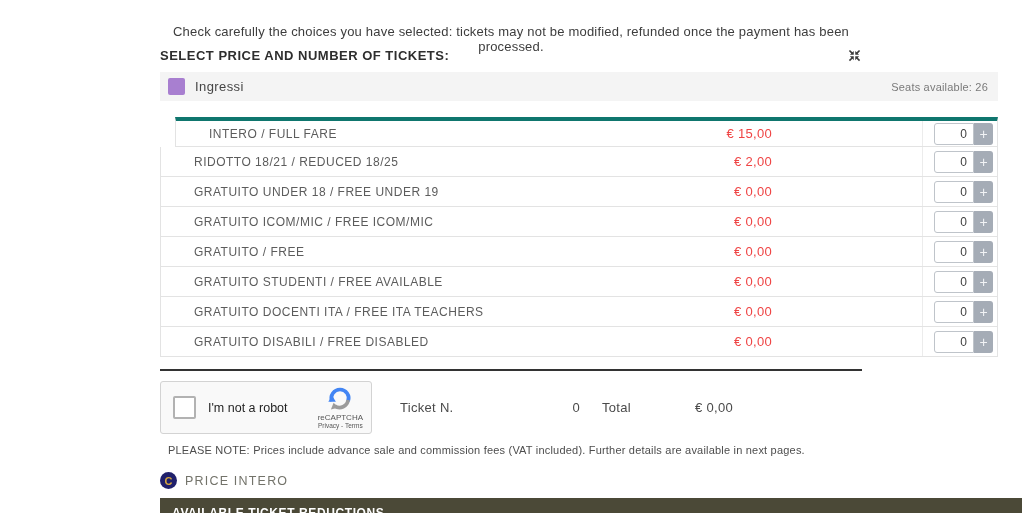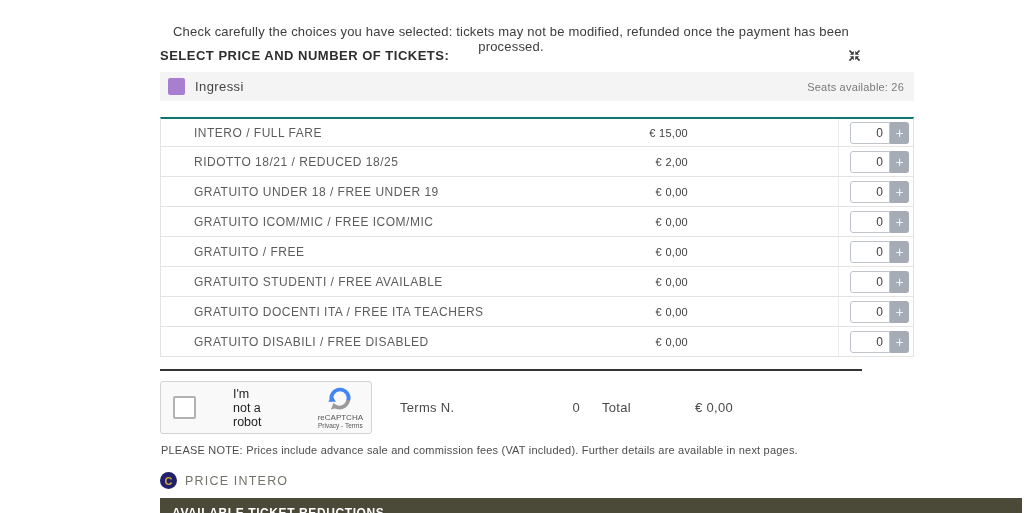--- a/index.html
+++ b/index.html
@@ -7,63 +7,63 @@
   .page { position:relative; width:1024px; height:513px; background:#fff; overflow:hidden; }
 
   .intro { position:absolute; top:24px; left:160px; width:702px; text-align:center;
            font-size:13px; color:#3d3d3d; letter-spacing:0.2px; }
 
   .section-header { position:absolute; top:47px; left:160px; width:702px;
                     display:flex; align-items:center; justify-content:space-between; }
   .section-title { font-size:13px; font-weight:bold; color:#2e2e2e; letter-spacing:0.5px; }
   .collapse-btn { width:16px; height:16px; display:flex; align-items:center; justify-content:center; cursor:pointer; }
 
-  .ticket-box { position:absolute; top:72px; left:160px; width:754px; }
+  .ticket-box { position:absolute; top:72px; left:160px; width:838px; }
   .category-bar { height:29px; background:#f4f4f4; display:flex; align-items:center; padding:0 10px 0 8px; }
   .swatch { width:17px; height:17px; border-radius:2px; margin-right:10px; }
   .category-name { font-size:13px; color:#454545; letter-spacing:0.4px; flex:1; }
   .seats { font-size:11px; color:#7a7a7a; letter-spacing:0.2px; }
 
   .rows { margin-top:16px; }
   .t-row { height:30px; display:flex; align-items:center; border:1px solid #e3e3e3; border-top:none; background:#fff; }
-  .t-row:first-child { border-top:2px solid #0f766e; }
+  .t-row:first-child { border-top:4px solid #0f766e;margin-left:15px; }
   .t-label { flex:1; padding-left:33px; font-size:12px; color:#5c5c5c; letter-spacing:0.5px; }
-  .t-price { width:120px; text-align:right; font-size:11px; color:#404040; letter-spacing:0.3px; }
+  .t-price { width:120px; text-align:right; font-size:13px; color:#ef4444; letter-spacing:0.3px; }
   .t-gap { width:150px; }
   .t-stepper { width:75px; align-self:stretch; border-left:1px solid #ececec;
                display:flex; align-items:center; justify-content:flex-end; padding-right:4px; }
   .qty-input { width:40px; height:22px; border:1px solid #bfc4ca; border-radius:3px 0 0 3px;
                text-align:right; padding-right:6px; font-size:12px; color:#3f3f3f;
                font-family:"Liberation Sans", sans-serif; outline:none; }
   .inc-btn { width:19px; height:22px; border:none; border-radius:0 3px 3px 0; color:#f2f3f5;
              font-size:14px; line-height:1; cursor:pointer; display:flex; align-items:center; justify-content:center;
              font-family:"Liberation Sans", sans-serif; }
 
   .divider { position:absolute; top:369px; left:160px; width:702px; height:2px; background:#333; }
 
   .checkout { position:absolute; top:380px; left:160px; width:702px; height:54px; }
   .captcha { position:absolute; left:0; top:1px; width:212px; height:53px; background:#f9f9f9;
-             border:1px solid #d3d3d3; border-radius:3px; display:flex; align-items:center;gap:25px; }
+             border:1px solid #d3d3d3; border-radius:3px; display:flex; align-items:center; }
   .captcha-check { width:23px; height:23px; background:#fff; border:2px solid #b2b2b2; border-radius:2px;
                    margin-left:12px; cursor:pointer; }
   .captcha-label { font-size:12.5px; color:#1f1f1f; margin-left:12px; flex:1; }
   .captcha-brand { display:flex; flex-direction:column; align-items:center; margin-right:8px;margin-left:23px; }
   .captcha-brand-name { font-size:8px; color:#555; margin-top:1px; }
   .captcha-links { font-size:6.5px; color:#555; }
 
   .sum-label { position:absolute; top:20px; font-size:13px; color:#4a4a4a; letter-spacing:0.3px; }
   .ticket-n-label { left:240px; }
   .ticket-n-value { left:390px; width:30px; text-align:right; }
   .total-label { left:442px; }
   .total-value { left:490px; width:83px; text-align:right; }
   .buy-btn { position:absolute; left:603px; top:13px; width:99px; height:27px; background:#a9b0b6;
              border:none; color:#e3e7e9; font-size:12px; font-weight:600; letter-spacing:1.6px;
              cursor:pointer; font-family:"Liberation Sans", sans-serif; }
 
-  .note { position:absolute; top:444px; left:161px; width:702px; font-size:11px; color:#4d4d4d; letter-spacing:0.2px; }
+  .note { position:absolute; top:444px; left:168px; width:702px; font-size:11px; color:#4d4d4d; letter-spacing:0.2px; }
 
   .price-detail { position:absolute; top:472px; left:160px; display:flex; align-items:center; cursor:pointer; }
   .pd-icon { width:17px; height:17px; border-radius:50%; display:flex; align-items:center; justify-content:center;
              font-size:11px; font-weight:bold; margin-right:8px; }
   .pd-label { font-size:12.5px; color:#73736a; letter-spacing:1.2px; }
 
   .reductions-bar { position:absolute; top:498px; left:160px; width:862px; height:34px;
                     color:#fff; font-size:12px; font-weight:bold; letter-spacing:0.6px;
                     padding:8px 0 0 12px; }
 </style>
@@ -185,21 +185,21 @@
         <svg width="26" height="26" viewBox="0 0 24 24" fill="none">
           <path d="M4.5 14 A 8 8 0 1 1 19.5 14" stroke="#4285f4" stroke-width="3.4"></path>
           <polygon points="1.2,14.6 8.2,14.6 4.7,8.8" fill="#4285f4"></polygon>
           <path d="M19.5 13 A 8 8 0 0 1 7.2 18.6" stroke="#9b9b9b" stroke-width="3.4"></path>
           <polygon points="3.6,21.6 10.6,19.8 6.1,15.4" fill="#9b9b9b"></polygon>
         </svg>
         <span class="captcha-brand-name">reCAPTCHA</span>
         <span class="captcha-links">Privacy - Terms</span>
       </span>
     </div>
-    <span class="sum-label ticket-n-label">Terms N.</span>
+    <span class="sum-label ticket-n-label">Ticket N.</span>
     <span class="sum-label ticket-n-value">0</span>
     <span class="sum-label total-label">Total</span>
     <span class="sum-label total-value">€ 0,00</span>
   </div>
 
   <p class="note">PLEASE NOTE: Prices include advance sale and commission fees (VAT included). Further details are available in next pages.</p>
 
   <div class="price-detail">
     <span class="pd-icon" style="background: rgb(32, 32, 107); color: rgb(212, 165, 63);">C</span>
     <span class="pd-label">PRICE INTERO</span>

